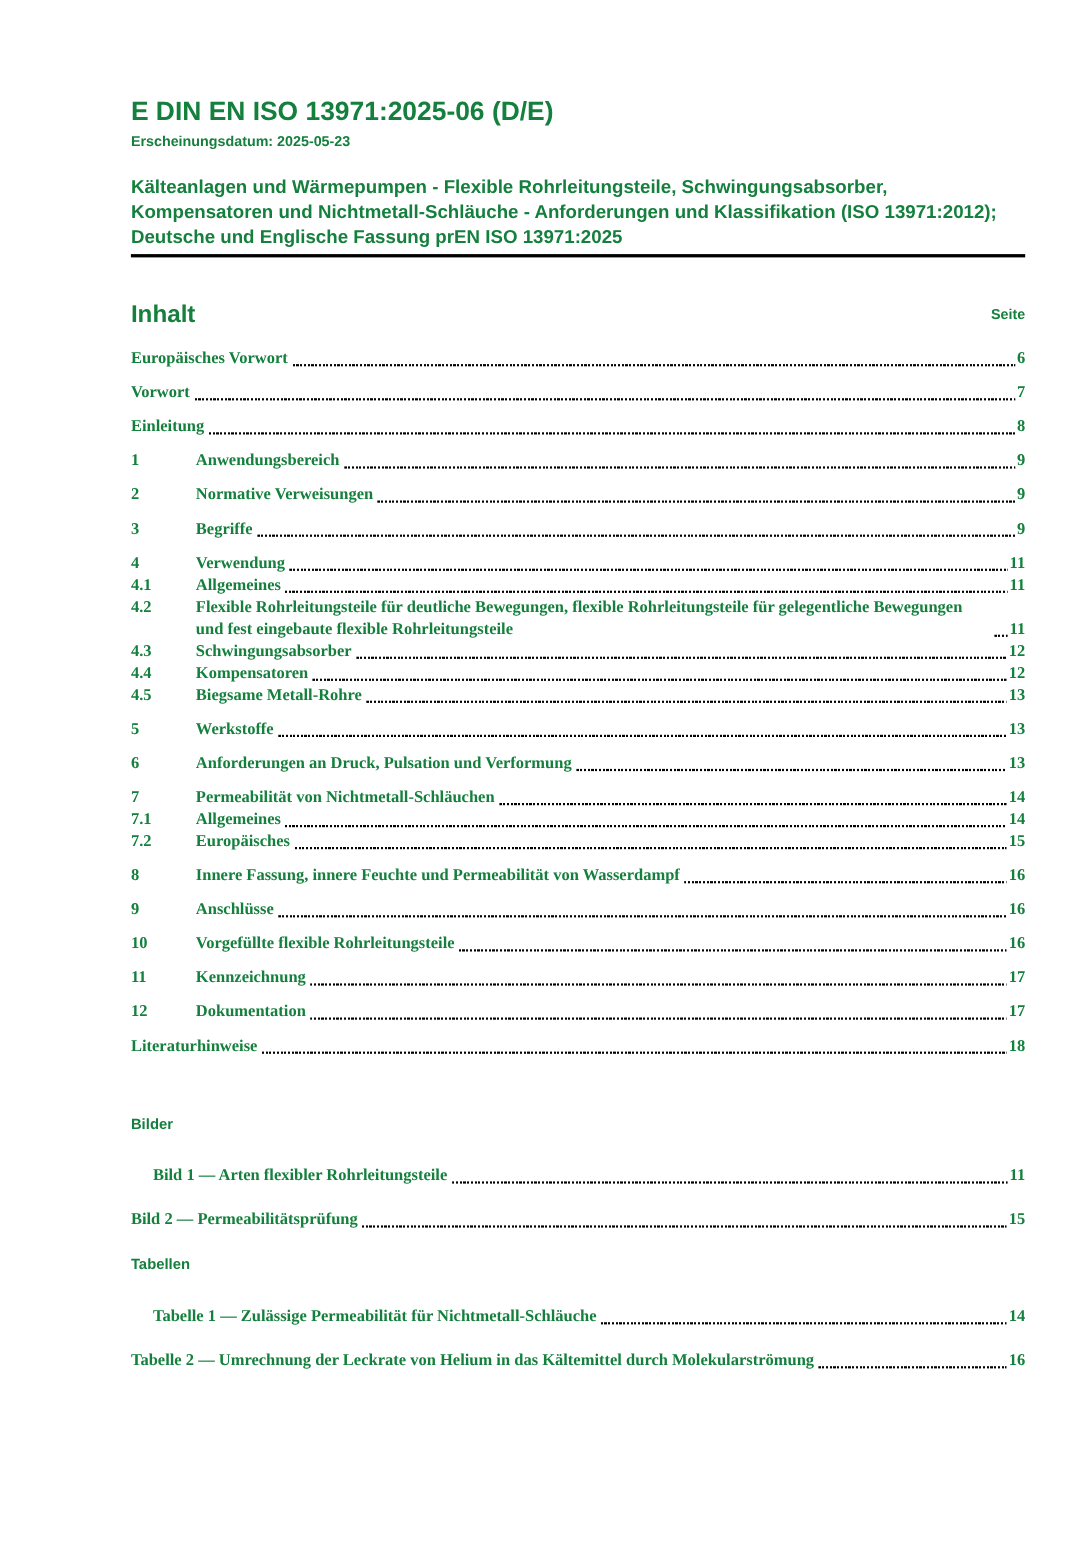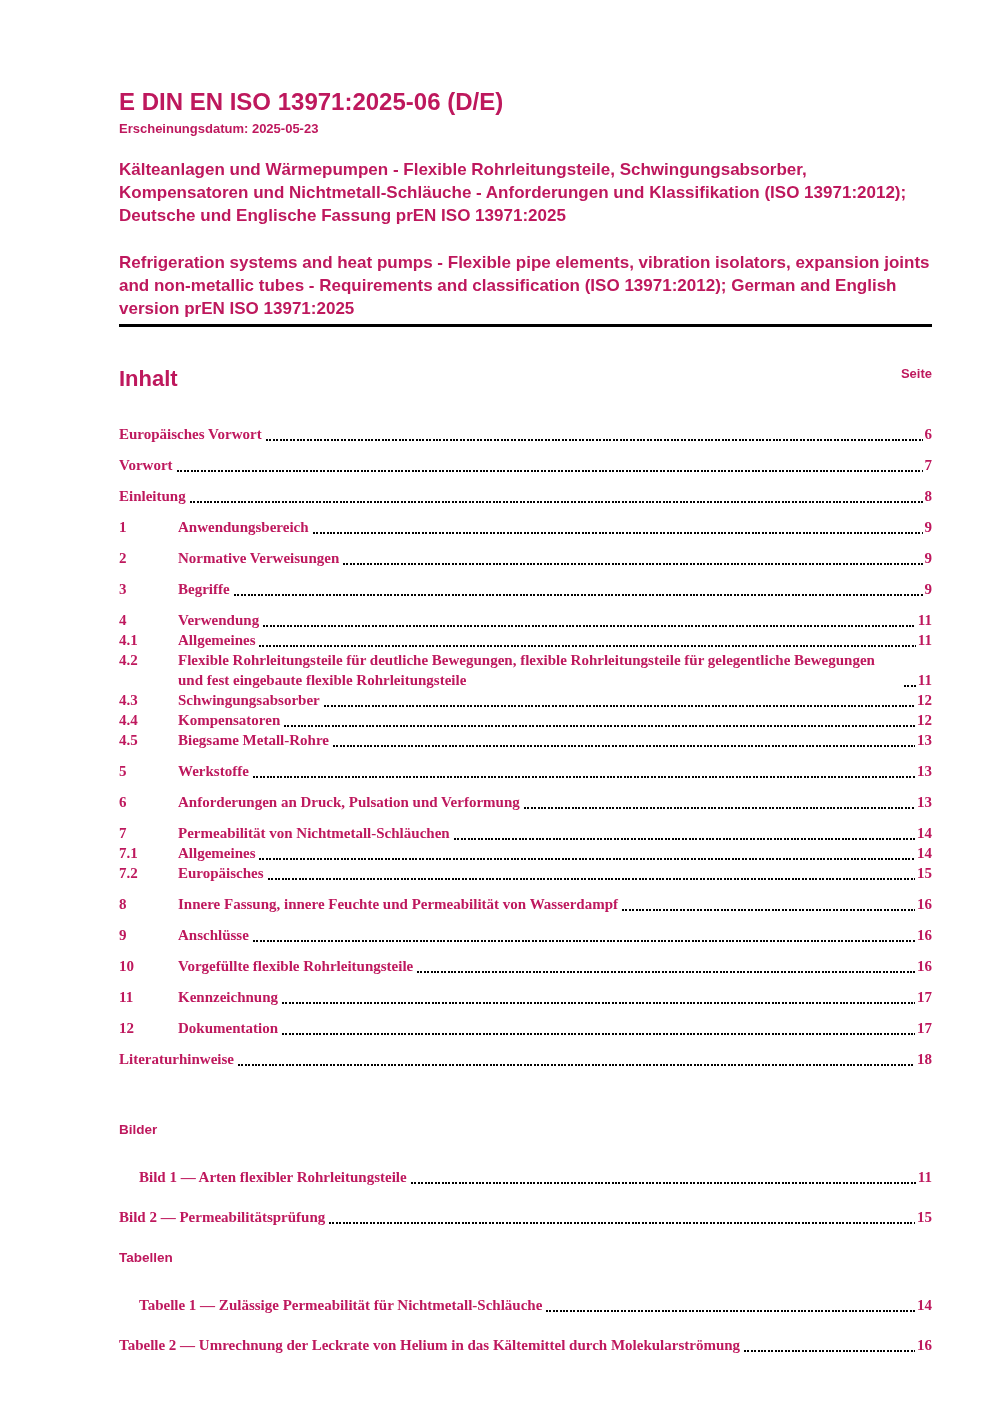--- a/index.html
+++ b/index.html
@@ -1,21 +1,21 @@
 <!DOCTYPE html>
 <html><head>
 <meta charset="utf-8">
 <style>
   html, body { margin: 0; padding: 0; background: #ffffff; }
   .page {
     position: relative;
     width: 992px;
     height: 1403px;
     background: #ffffff;
-    color: #be185d;
+    color: #15803d;
     font-family: "Liberation Sans", sans-serif;
     box-sizing: border-box;
     padding: 88px 60px 0 119px;
     overflow: hidden;
   }
   .content { width: 813px; }
 
   
   .doc-title {
     margin: 0;
@@ -42,36 +42,36 @@
     border: none;
     border-top: 3px solid #000;
     margin: 4px 0 0 0;
   }
 
   
   .toc-head {
     margin-top: 39px;
     display: flex;
     justify-content: space-between;
-    align-items: flex-start;
+    align-items: center;
   }
   .toc-heading {
     margin: 0;
     font-weight: bold;
     font-size: 22px;
     line-height: 26px;
   }
   .seite-label {
     font-weight: bold;
     font-size: 13px;
     line-height: 15px;
     padding-bottom: 2px;
   }
 
-  .toc-list { margin-top: 32px; }
+  .toc-list { margin-top: 17px; }
   .toc-row {
     display: flex;
     font-family: "Liberation Serif", serif;
     font-weight: bold;
     font-size: 15px;
     line-height: 20px;
   }
   .toc-row.main { margin-top: 11px; }
   .toc-list .toc-row:first-child { margin-top: 0; }
   .toc-num { flex: 0 0 59px; }
@@ -104,21 +104,20 @@
 </head>
 <body>
 
 <div class="page">
   <div class="content">
 
     <header>
       <h1 class="doc-title">E DIN EN ISO 13971:2025-06 (D/E)</h1>
       <div class="pub-date">Erscheinungsdatum: 2025-05-23</div>
       <p class="doc-subtitle de">Kälteanlagen und Wärmepumpen - Flexible Rohrleitungsteile, Schwingungsabsorber, Kompensatoren und Nichtmetall-Schläuche - Anforderungen und Klassifikation (ISO 13971:2012); Deutsche und Englische Fassung prEN ISO 13971:2025</p>
-      <p class="doc-subtitle en">Refrigeration systems and heat pumps - Flexible pipe elements, vibration isolators, expansion joints and non-metallic tubes - Requirements and classification (ISO 13971:2012); German and English version prEN ISO 13971:2025</p>
       <hr class="header-rule">
     </header>
 
     <section>
       <div class="toc-head">
         <h2 class="toc-heading">Inhalt</h2>
         <span class="seite-label">Seite</span>
       </div>
 
       <div class="toc-list" id="toc-entries">

